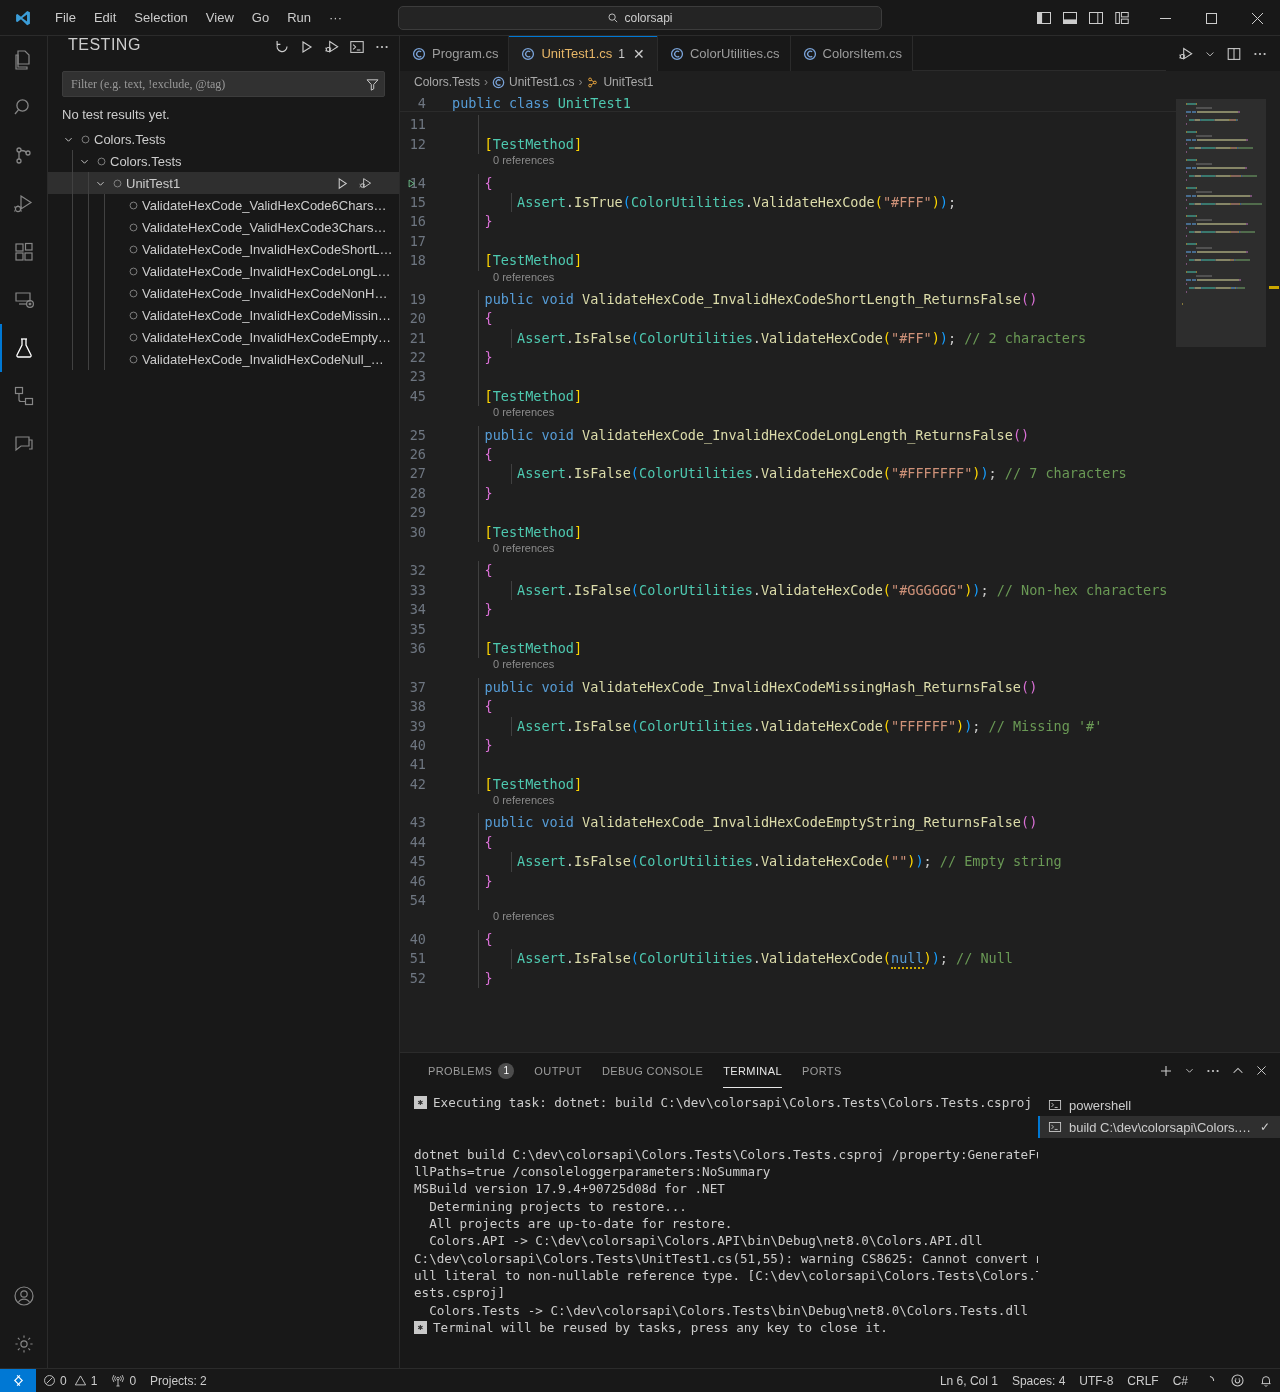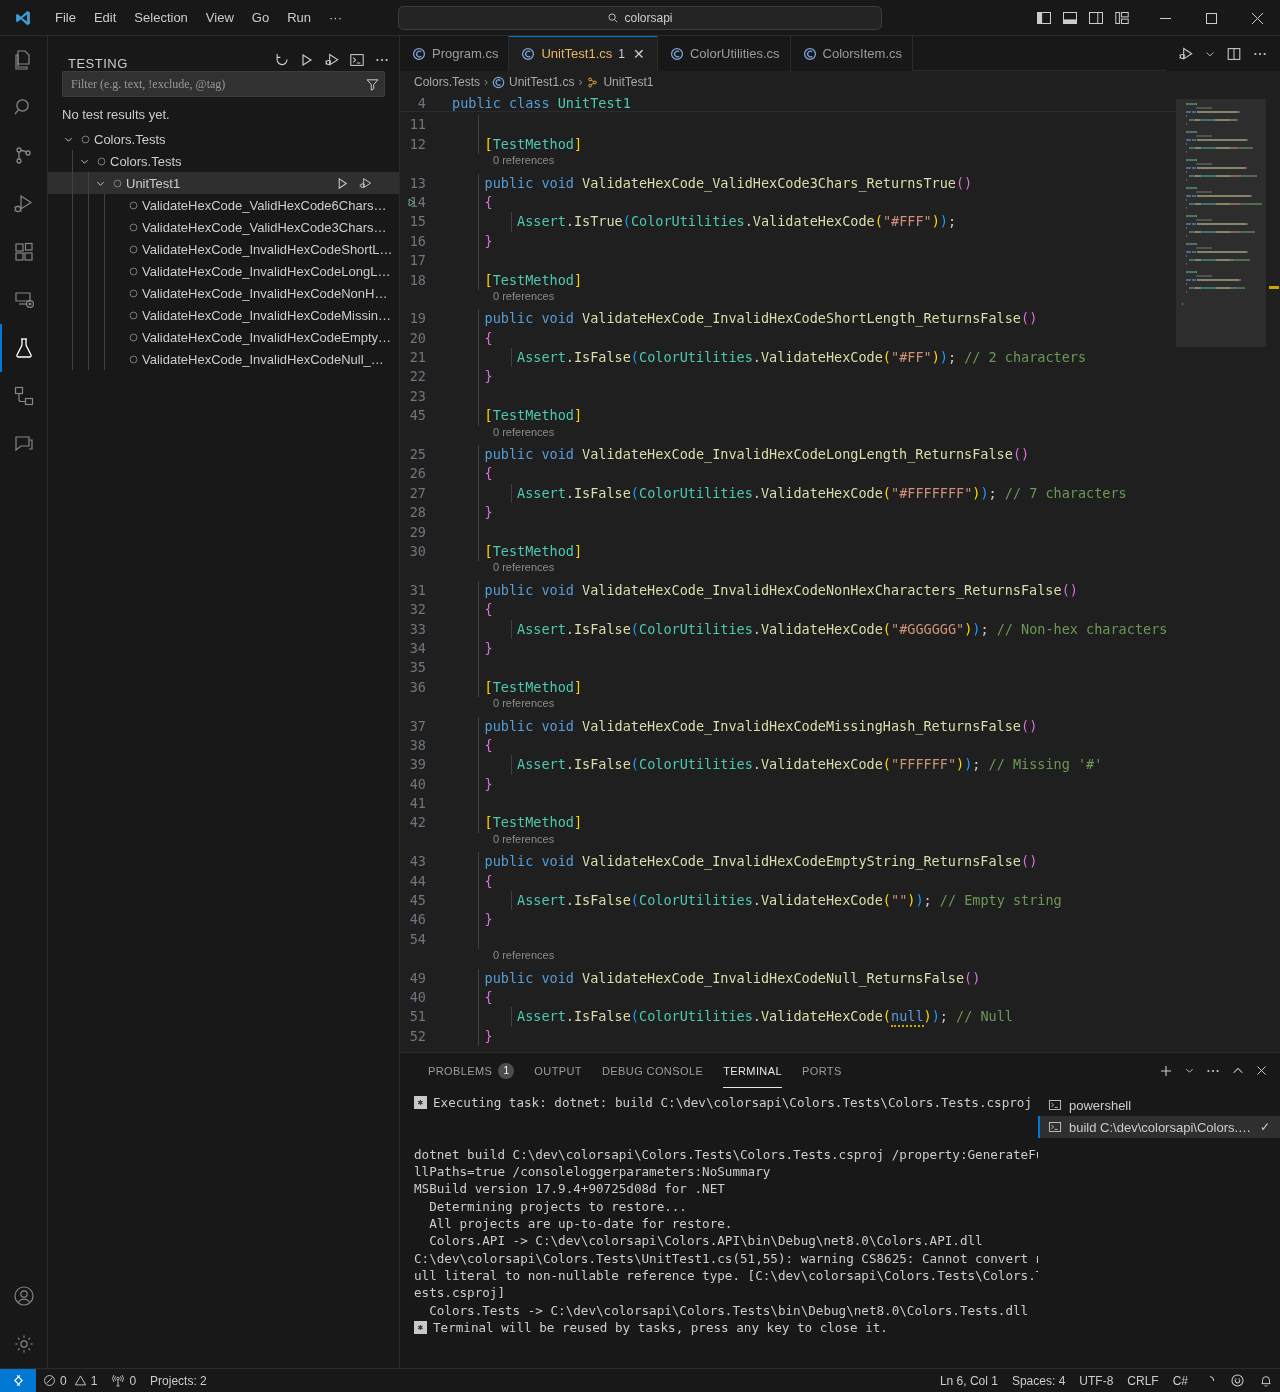--- a/index.html
+++ b/index.html
@@ -51,22 +51,22 @@
     content:''; position: absolute; left: 0; top: 0; bottom: 0; width: 2px; background: #0078d4;
   }
   .act-spacer { flex: 1; }
 
   
   .sidebar {
     width: 352px; background: #181818; flex: 0 0 352px; display: flex; flex-direction: column;
     border-right: 1px solid #2b2b2b;
   }
   .sb-header {
-    height: 35px; display: flex; align-items: flex-end; padding: 0 6px 0 20px;
-    font-size: 13px; letter-spacing: .5px; color: #cccccc; flex: 0 0 35px;
+    height: 35px; display: flex; align-items: flex-start; padding: 0 6px 0 20px;
+    font-size: 16px; letter-spacing: .5px; color: #cccccc; flex: 0 0 35px;
   }
   .sb-title { flex: 1; text-transform: uppercase; }
   .sb-actions { display: flex; align-items: center; gap: 3px; }
   .sb-act { width: 22px; height: 22px; display: flex; align-items: center; justify-content: center; border-radius: 4px; color: #cccccc; }
   .filter-row { padding: 0 14px 6px 14px; }
   .filter-box {
     height: 26px; background: #313131; border: 1px solid #3c3c3c; border-radius: 2px;
     display: flex; align-items: center; padding: 0 4px 0 8px; font-size: 12px; color: #989898;
   }
   .filter-box .ph { flex: 1; font-family: Liberation Serif, serif; }
@@ -688,24 +688,20 @@
               <div class="codeline">
                 <pre class="code"><span class="ln">11</span></pre>
                 <span class="indent-guide" style="left:78px;"></span>
               </div>
               <div class="codeline">
                 <pre class="code"><span class="ln">12</span><span class="t-punct">    </span><span class="t-brkt1">[</span><span class="t-attr">TestMethod</span><span class="t-brkt1">]</span></pre>
                 <span class="indent-guide" style="left:78px;"></span>
               </div>
               <div class="refline"><span class="txt">0 references</span></div>
               <div class="codeline">
-                <pre class="code"><span class="ln">13</span><span class="t-punct">    </span><span class="t-kw">public</span><span class="t-punct"> </span><span class="t-kw">void</span><span class="t-punct"> </span><span class="t-fn">ValidateHexCode_ValidHexCode3Chars_ReturnsTrue</span><span class="t-brkt2">(</span><span class="t-brkt2">)</span></pre>
-                <span class="indent-guide" style="left:78px;"></span>
-              </div>
-              <div class="codeline">
                 <span class="gutter-glyph" style="top:4px;">
                   <svg width="11" height="11" viewBox="0 0 16 16" fill="none" stroke="#73c991" stroke-width="1.3">
                     <path d="M4.5 3l7.5 5-7.5 5z"></path>
                   </svg>
                 </span>
                 <pre class="code"><span class="ln">14</span><span class="t-punct">    </span><span class="t-brkt2">{</span></pre>
                 <span class="indent-guide" style="left:78px;"></span>
               </div>
               <div class="codeline">
                 <pre class="code"><span class="ln">15</span><span class="t-punct">        </span><span class="t-type">Assert</span><span class="t-punct">.</span><span class="t-fn">IsTrue</span><span class="t-brkt3">(</span><span class="t-type">ColorUtilities</span><span class="t-punct">.</span><span class="t-fn">ValidateHexCode</span><span class="t-brkt1">(</span><span class="t-str">"#FFF"</span><span class="t-brkt1">)</span><span class="t-brkt3">)</span><span class="t-punct">;</span></pre>
@@ -771,24 +767,20 @@
               <div class="codeline">
                 <pre class="code"><span class="ln">29</span></pre>
                 <span class="indent-guide" style="left:78px;"></span>
               </div>
               <div class="codeline">
                 <pre class="code"><span class="ln">30</span><span class="t-punct">    </span><span class="t-brkt1">[</span><span class="t-attr">TestMethod</span><span class="t-brkt1">]</span></pre>
                 <span class="indent-guide" style="left:78px;"></span>
               </div>
               <div class="refline"><span class="txt">0 references</span></div>
               <div class="codeline">
-                <pre class="code"><span class="ln">31</span><span class="t-punct">    </span><span class="t-kw">public</span><span class="t-punct"> </span><span class="t-kw">void</span><span class="t-punct"> </span><span class="t-fn">ValidateHexCode_InvalidHexCodeNonHexCharacters_ReturnsFalse</span><span class="t-brkt2">(</span><span class="t-brkt2">)</span></pre>
-                <span class="indent-guide" style="left:78px;"></span>
-              </div>
-              <div class="codeline">
                 <pre class="code"><span class="ln">32</span><span class="t-punct">    </span><span class="t-brkt2">{</span></pre>
                 <span class="indent-guide" style="left:78px;"></span>
               </div>
               <div class="codeline">
                 <pre class="code"><span class="ln">33</span><span class="t-punct">        </span><span class="t-type">Assert</span><span class="t-punct">.</span><span class="t-fn">IsFalse</span><span class="t-brkt3">(</span><span class="t-type">ColorUtilities</span><span class="t-punct">.</span><span class="t-fn">ValidateHexCode</span><span class="t-brkt1">(</span><span class="t-str">"#GGGGGG"</span><span class="t-brkt1">)</span><span class="t-brkt3">)</span><span class="t-punct">;</span><span class="t-cmt"> // Non-hex characters</span></pre>
                 <span class="indent-guide" style="left:78px;"></span>
                 <span class="indent-guide" style="left:110.5px;"></span>
               </div>
               <div class="codeline">
                 <pre class="code"><span class="ln">34</span><span class="t-punct">    </span><span class="t-brkt2">}</span></pre>
@@ -844,24 +836,20 @@
               </div>
               <div class="codeline">
                 <pre class="code"><span class="ln">46</span><span class="t-punct">    </span><span class="t-brkt2">}</span></pre>
                 <span class="indent-guide" style="left:78px;"></span>
               </div>
               <div class="codeline">
                 <pre class="code"><span class="ln">54</span></pre>
                 <span class="indent-guide" style="left:78px;"></span>
               </div>
               <div class="refline"><span class="txt">0 references</span></div>
-              <div class="codeline">
-                <pre class="code"><span class="ln">49</span><span class="t-punct">    </span><span class="t-kw">public</span><span class="t-punct"> </span><span class="t-kw">void</span><span class="t-punct"> </span><span class="t-fn">ValidateHexCode_InvalidHexCodeNull_ReturnsFalse</span><span class="t-brkt2">(</span><span class="t-brkt2">)</span></pre>
-                <span class="indent-guide" style="left:78px;"></span>
-              </div>
               <div class="codeline">
                 <pre class="code"><span class="ln">40</span><span class="t-punct">    </span><span class="t-brkt2">{</span></pre>
                 <span class="indent-guide" style="left:78px;"></span>
               </div>
               <div class="codeline">
                 <pre class="code"><span class="ln">51</span><span class="t-punct">        </span><span class="t-type">Assert</span><span class="t-punct">.</span><span class="t-fn">IsFalse</span><span class="t-brkt3">(</span><span class="t-type">ColorUtilities</span><span class="t-punct">.</span><span class="t-fn">ValidateHexCode</span><span class="t-brkt1">(</span><span class="t-kw squiggle">null</span><span class="t-brkt1">)</span><span class="t-brkt3">)</span><span class="t-punct">;</span><span class="t-cmt"> // Null</span></pre>
                 <span class="indent-guide" style="left:78px;"></span>
                 <span class="indent-guide" style="left:110.5px;"></span>
               </div>
               <div class="codeline">

